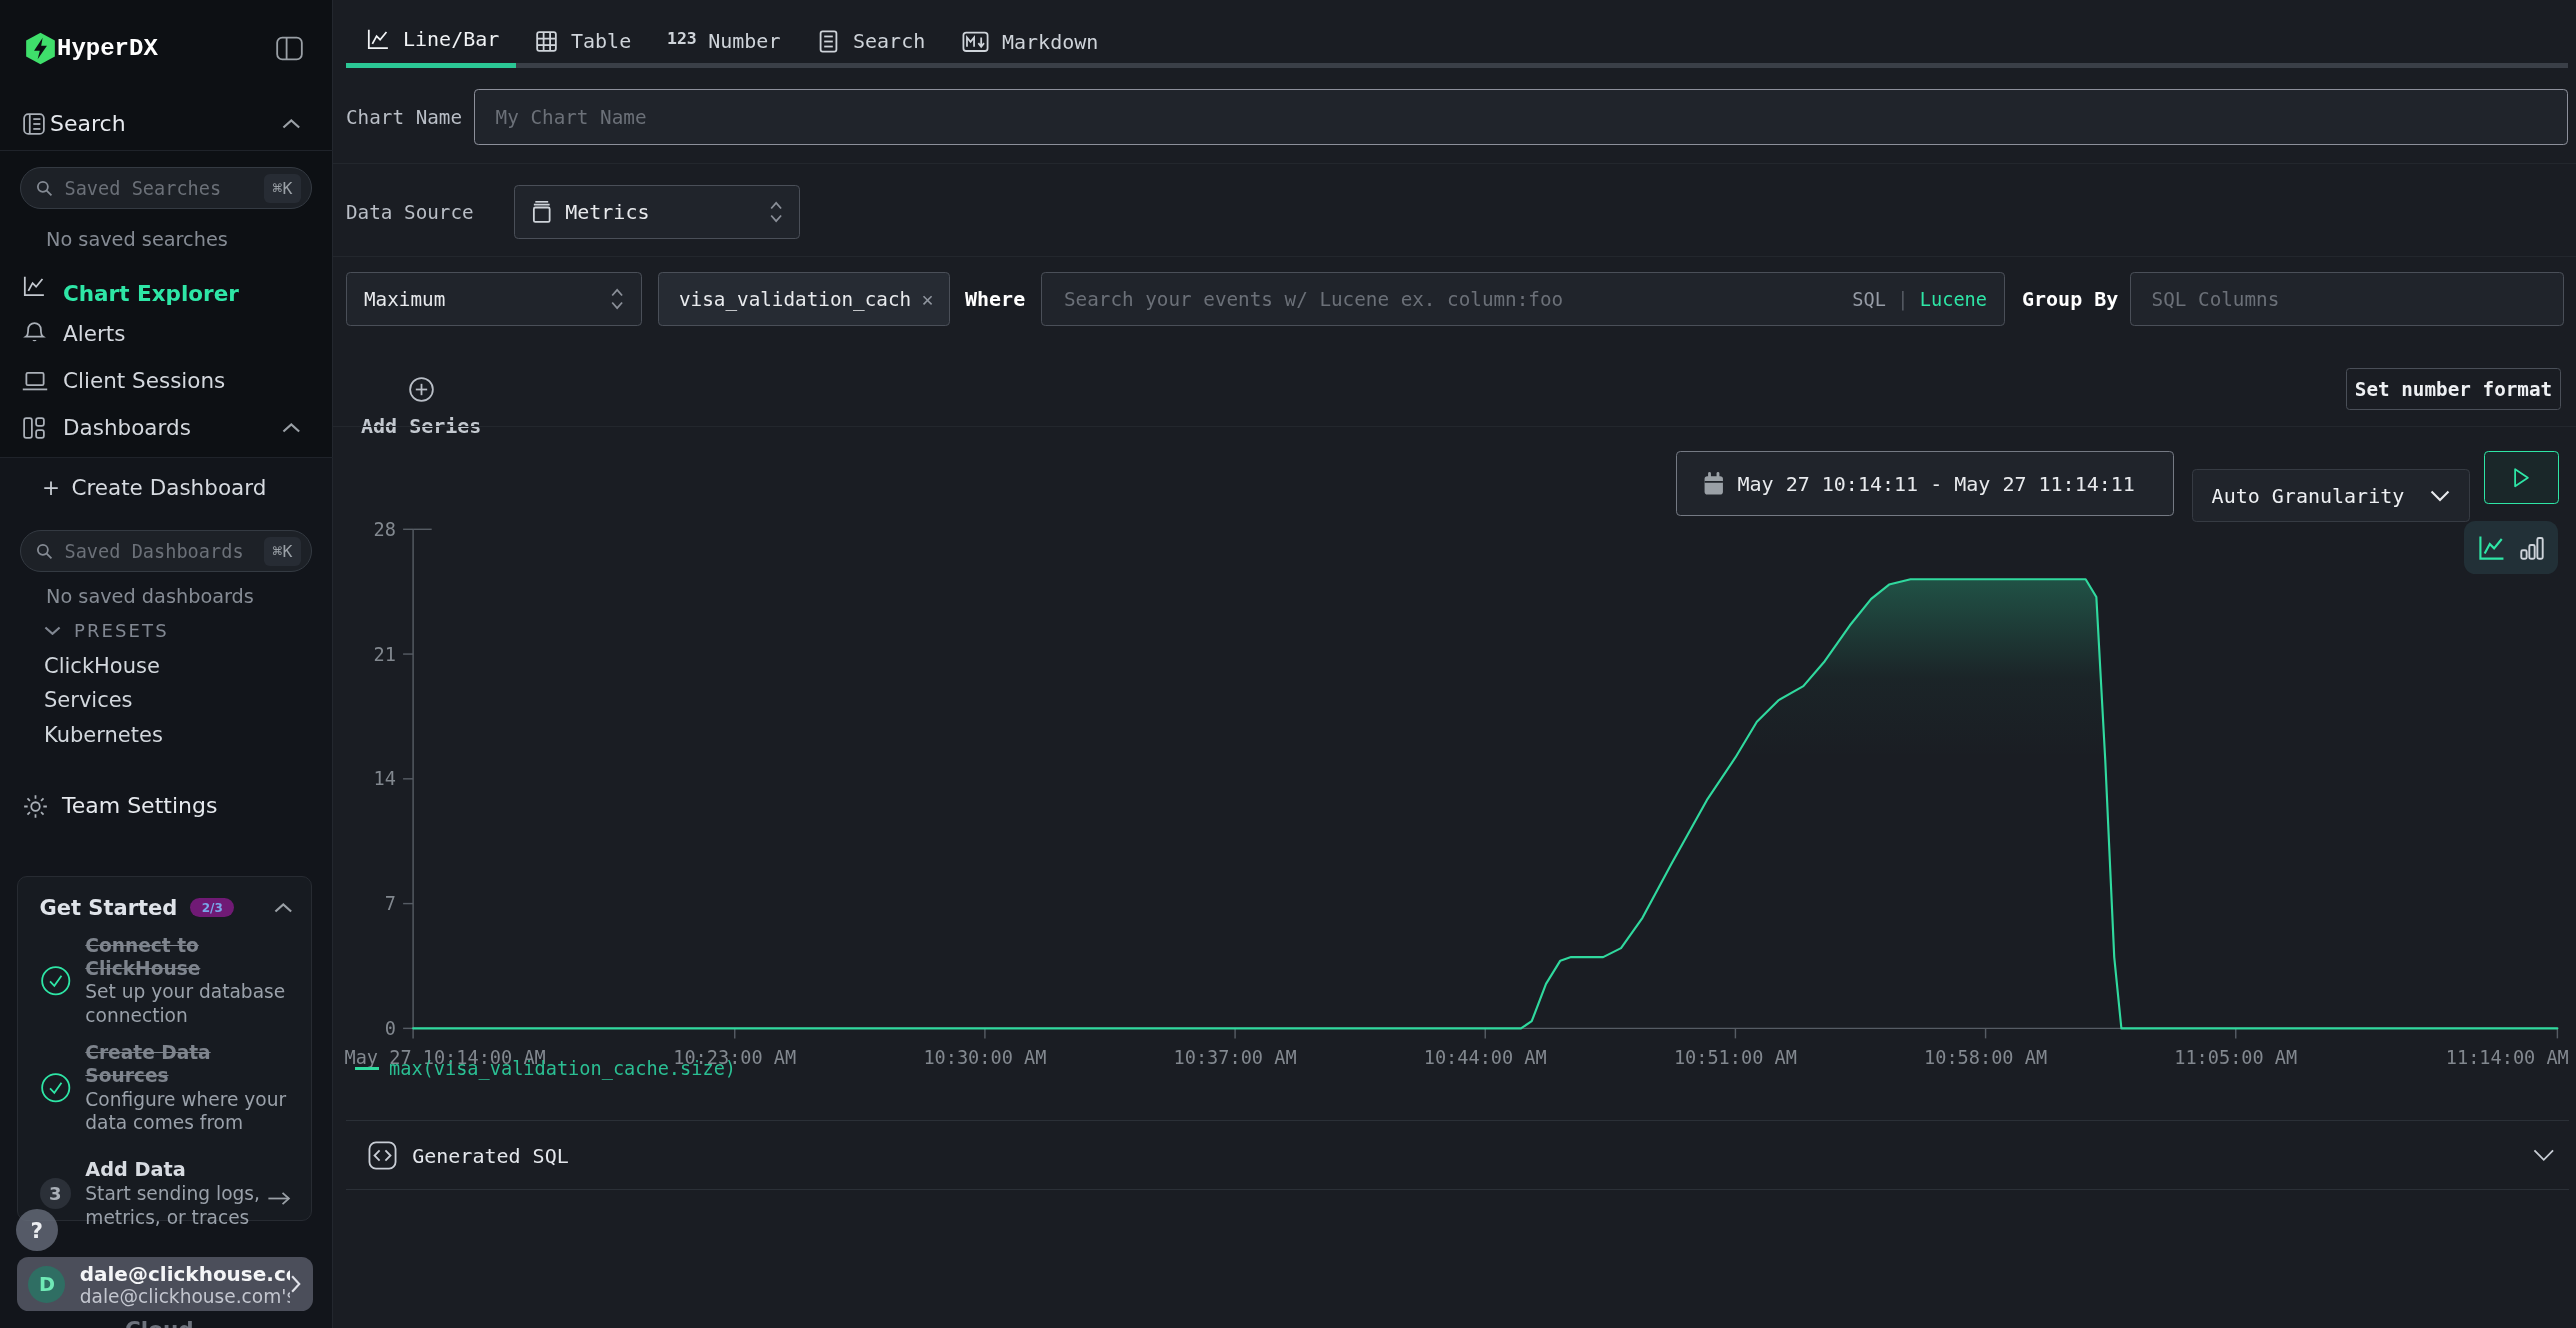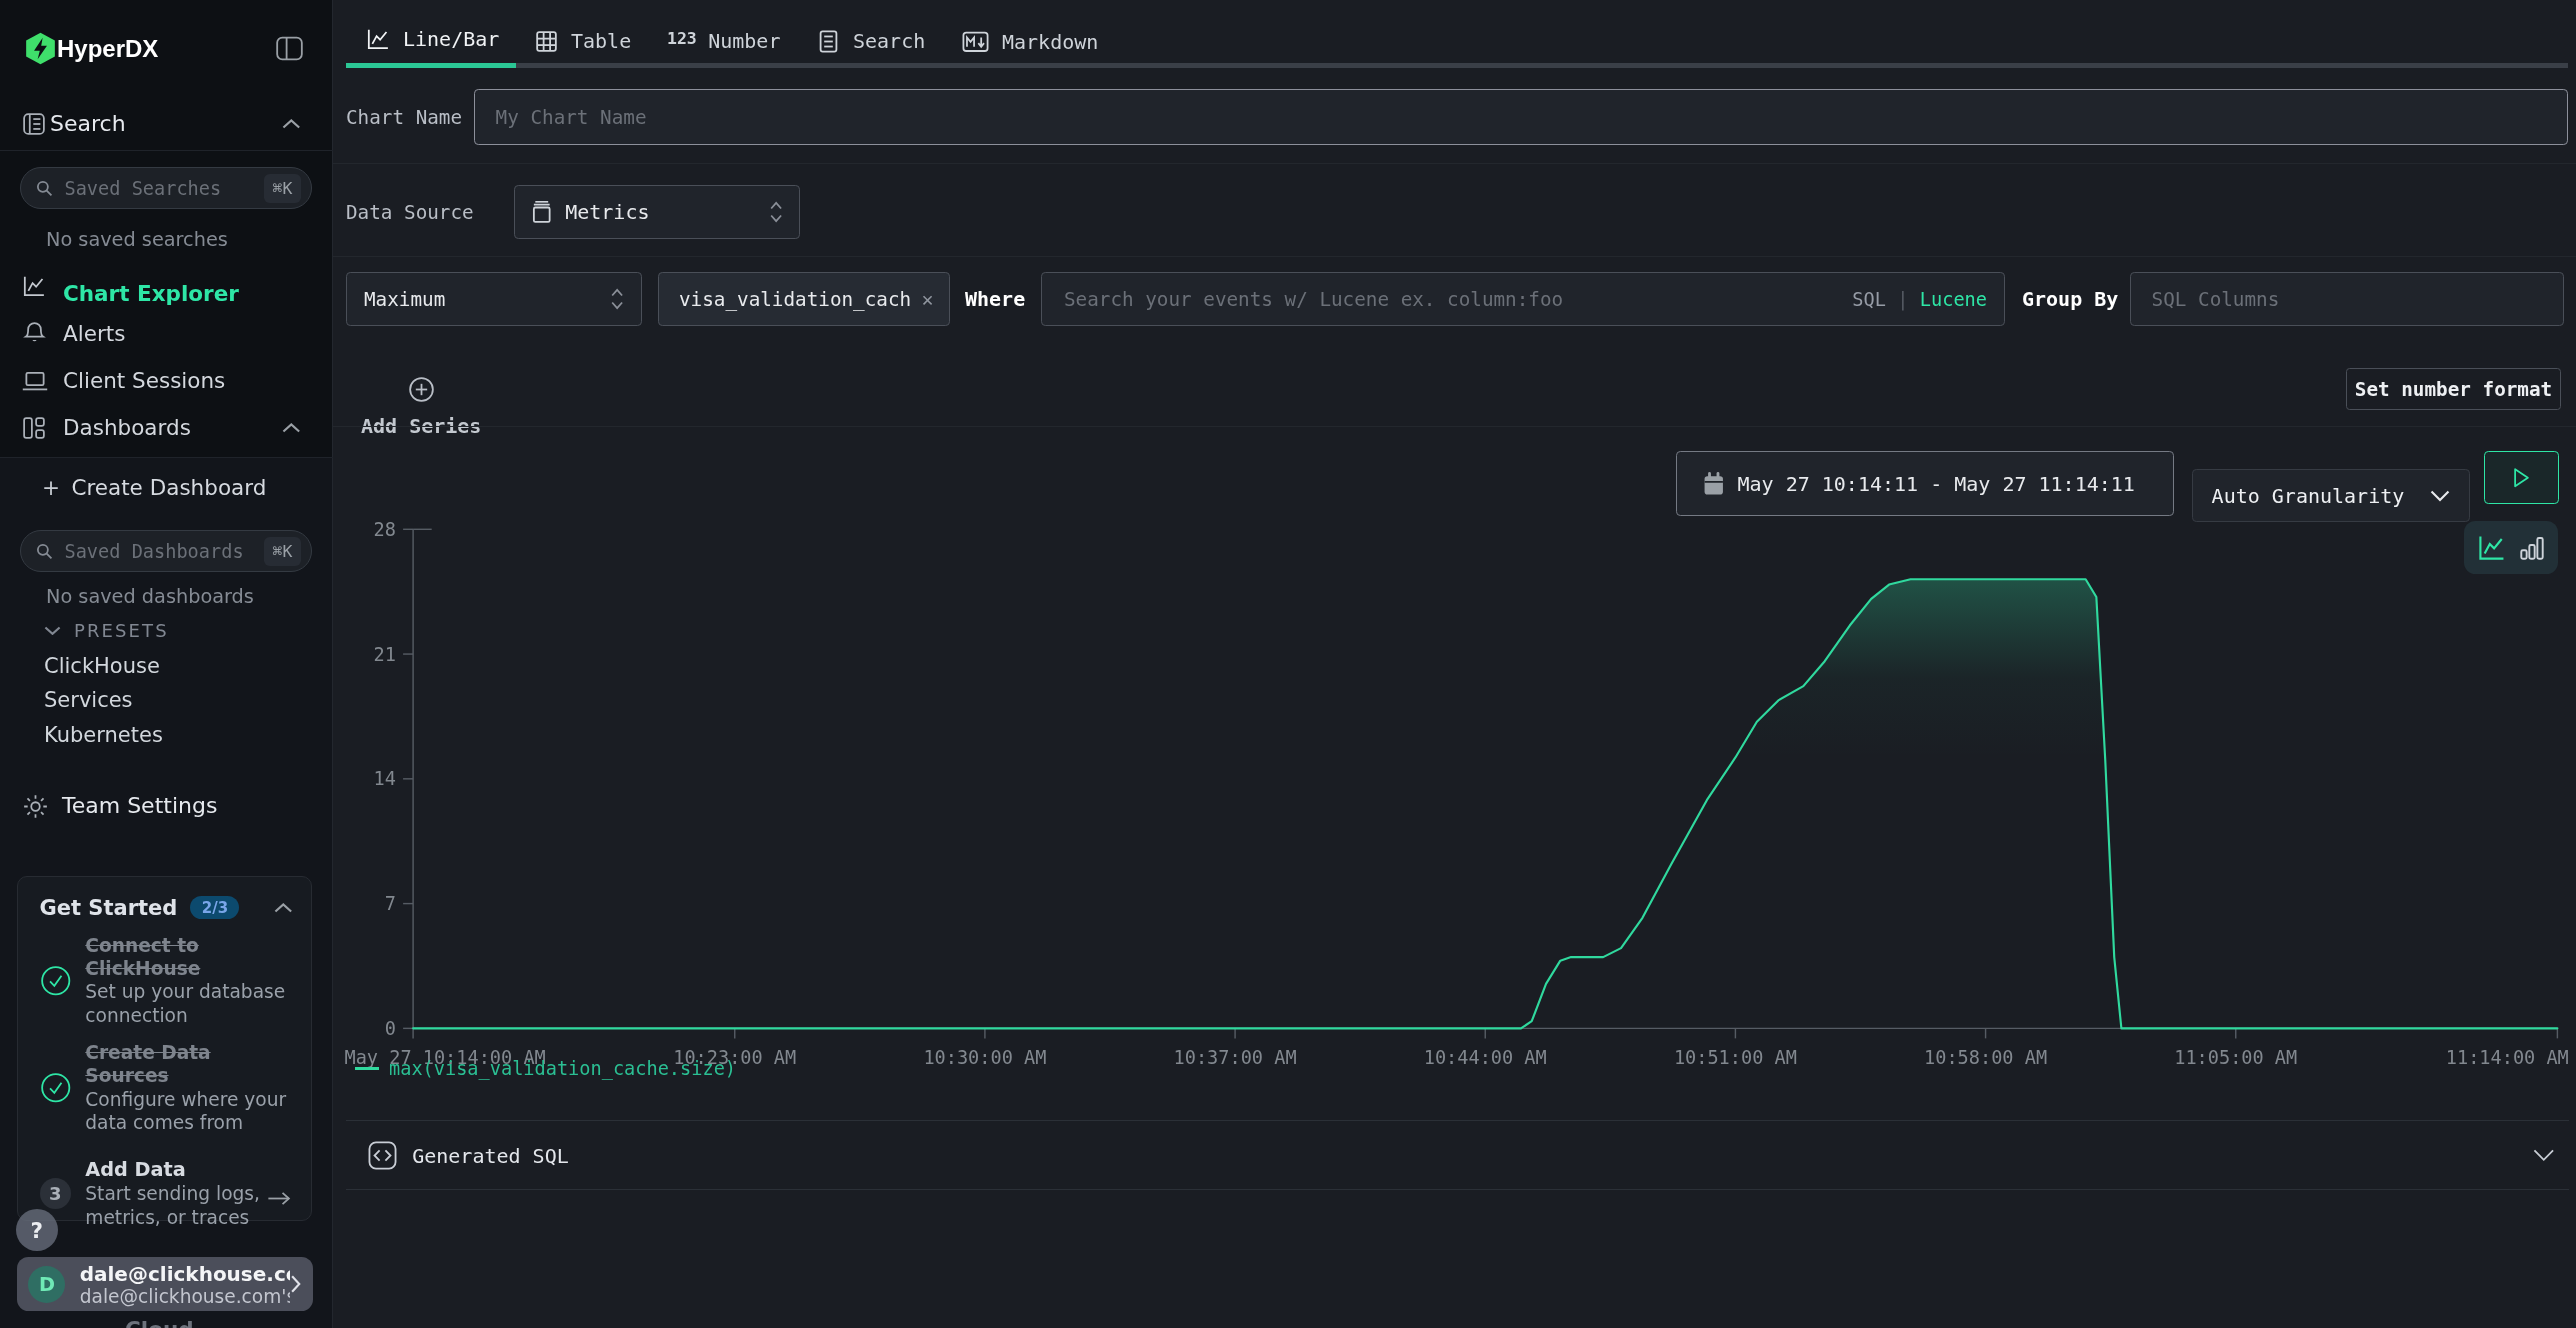--- a/index.html
+++ b/index.html
@@ -1,20 +1,20 @@
 <!DOCTYPE html>
 <html style="font-size:11.4px"><head>
 <meta charset="utf-8">
 <style>
   html,body{margin:0;padding:0;background:#191c21;}
   #page{position:relative;width:2576px;height:1328px;overflow:hidden;background:#1a1d23;
         font-family:"DejaVu Sans Mono","Liberation Mono",monospace;color:#e8eaed;}
   .abs{position:absolute;box-sizing:border-box;}
   .sans{font-family:"DejaVu Sans","Liberation Sans",sans-serif;}
-  .mono{font-family:Liberation Sans, sans-serif;}
+  .mono{font-family:Liberation Mono, monospace;}
   
   #sb-top{background:#0d1014;}
   #sb-bottom{background:#12151b;}
   .sb-divider{background:#1f232a;}
   .nav-label{font-size:21.5px;color:#d4d8de;}
   .nav-active{color:#2ee6a6;font-weight:bold;}
   .pill{background:#1d2127;border:1.4px solid #343a42;border-radius:21px;display:flex;align-items:center;padding:0 10px 0 14.3px;}
   .pill input{flex:1;background:transparent;border:none;outline:none;color:#c6cbd2;font-size:18.6px;
               font-family:"DejaVu Sans Mono","Liberation Mono",monospace;min-width:0;}
   .pill input::placeholder{color:#6b7078;}
@@ -158,21 +158,21 @@
     <svg class="icon" width="27" height="27" viewBox="0 0 38 38" fill="none" stroke="#aab0b8" stroke-width="2.5">
       <circle cx="19" cy="19" r="6"></circle>
       <path d="M19 3 v5 M19 30 v5 M3 19 h5 M30 19 h5 M7.7 7.7 l3.5 3.5 M26.8 26.8 l3.5 3.5 M30.3 7.7 l-3.5 3.5 M11.2 26.8 l-3.5 3.5"></path>
     </svg>
   </div>
   <div class="abs sans" style="left:62px;top:793px;font-size:22px;color:#e6e9ee;">Team Settings</div>
 
   <div class="abs sans" style="left:17px;top:876px;width:295px;height:345px;background:#171b21;border:1.4px solid #272b32;border-radius:10px;padding:18.6px 18.6px 14.3px 21.5px;display:flex;flex-direction:column;gap:14.3px;z-index:1;">
     <div style="display:flex;align-items:center;gap:13px;">
       <span style="font-size:21px;font-weight:bold;color:#dfe3e9;">Get Started</span>
-      <span style="background:#0c4a6e;color:#79a6e9;font-size:15px;font-weight:bold;border-radius:12px;padding:2.9px 11.4px;">2/3</span>
+      <span style="background:#701a75;color:#79a6e9;font-size:12px;font-weight:bold;border-radius:12px;padding:2.9px 11.4px;">2/3</span>
       <span style="flex:1;"></span>
       <span>
         <svg class="icon" width="18.6" height="10" viewBox="0 0 26 14" fill="none" stroke="#9aa0a6" stroke-width="3">
           <polyline points="2,12 13,2 24,12"></polyline>
         </svg>
       </span>
     </div>
 
     <div style="display:flex;gap:14.3px;align-items:center;">
       <span style="flex:0 0 31.5px;">

